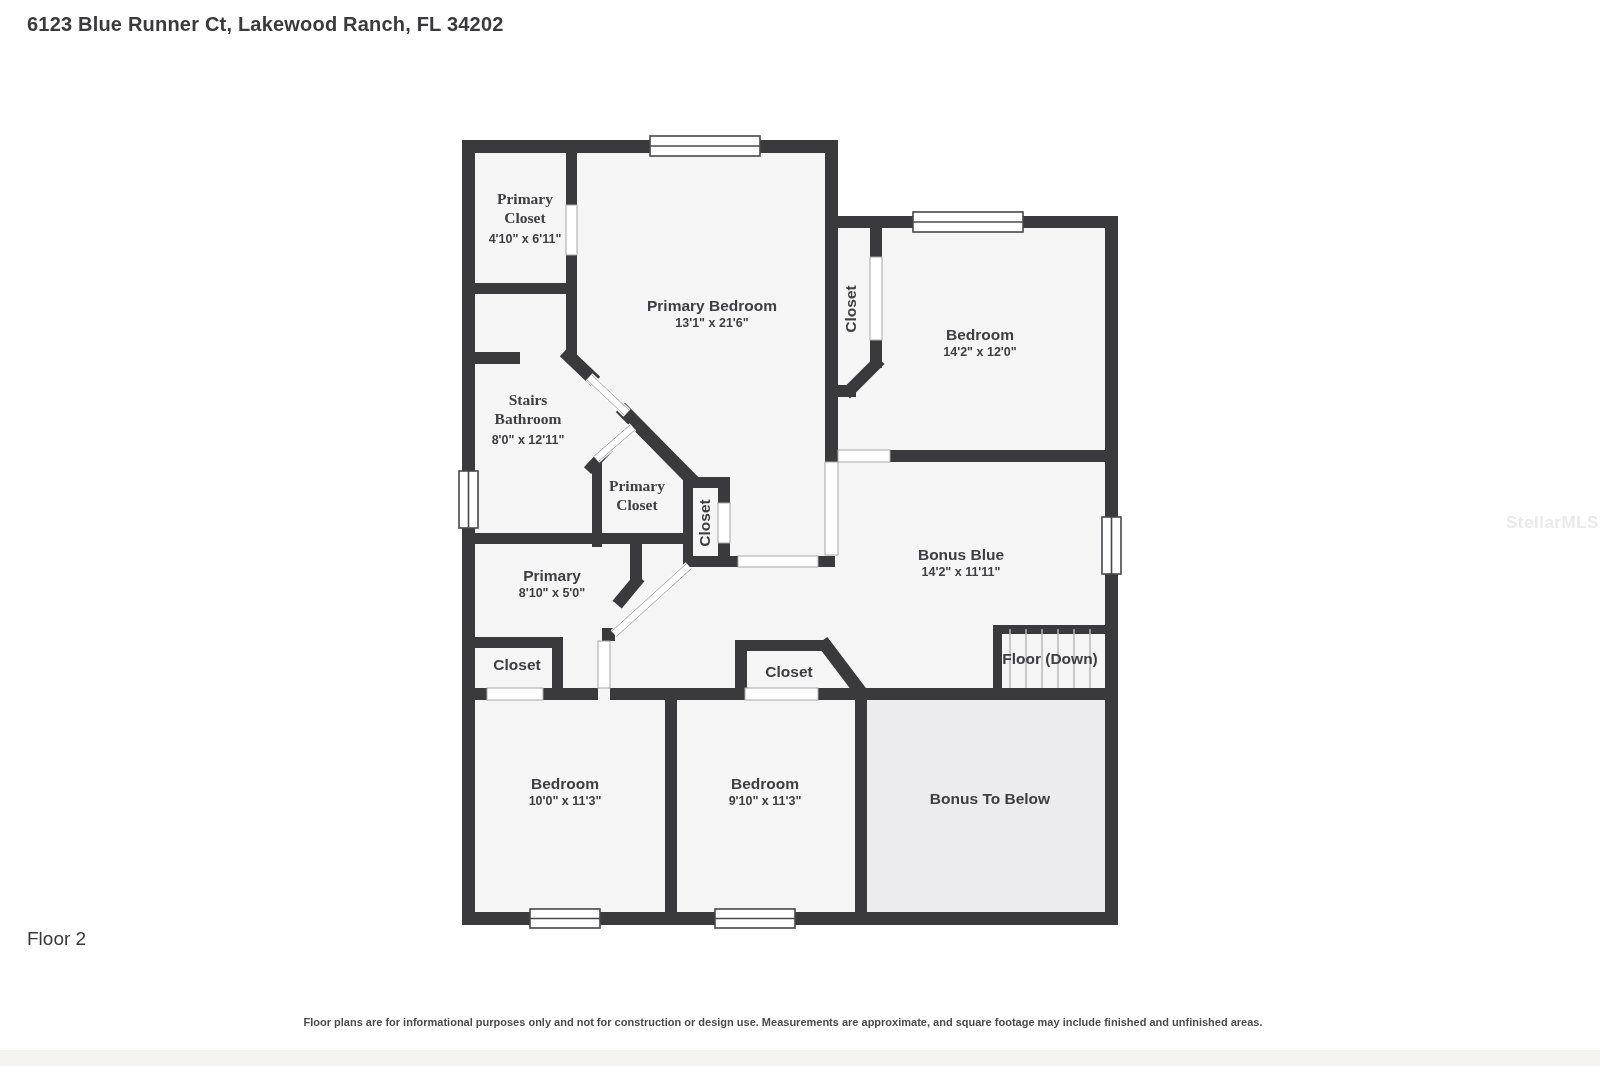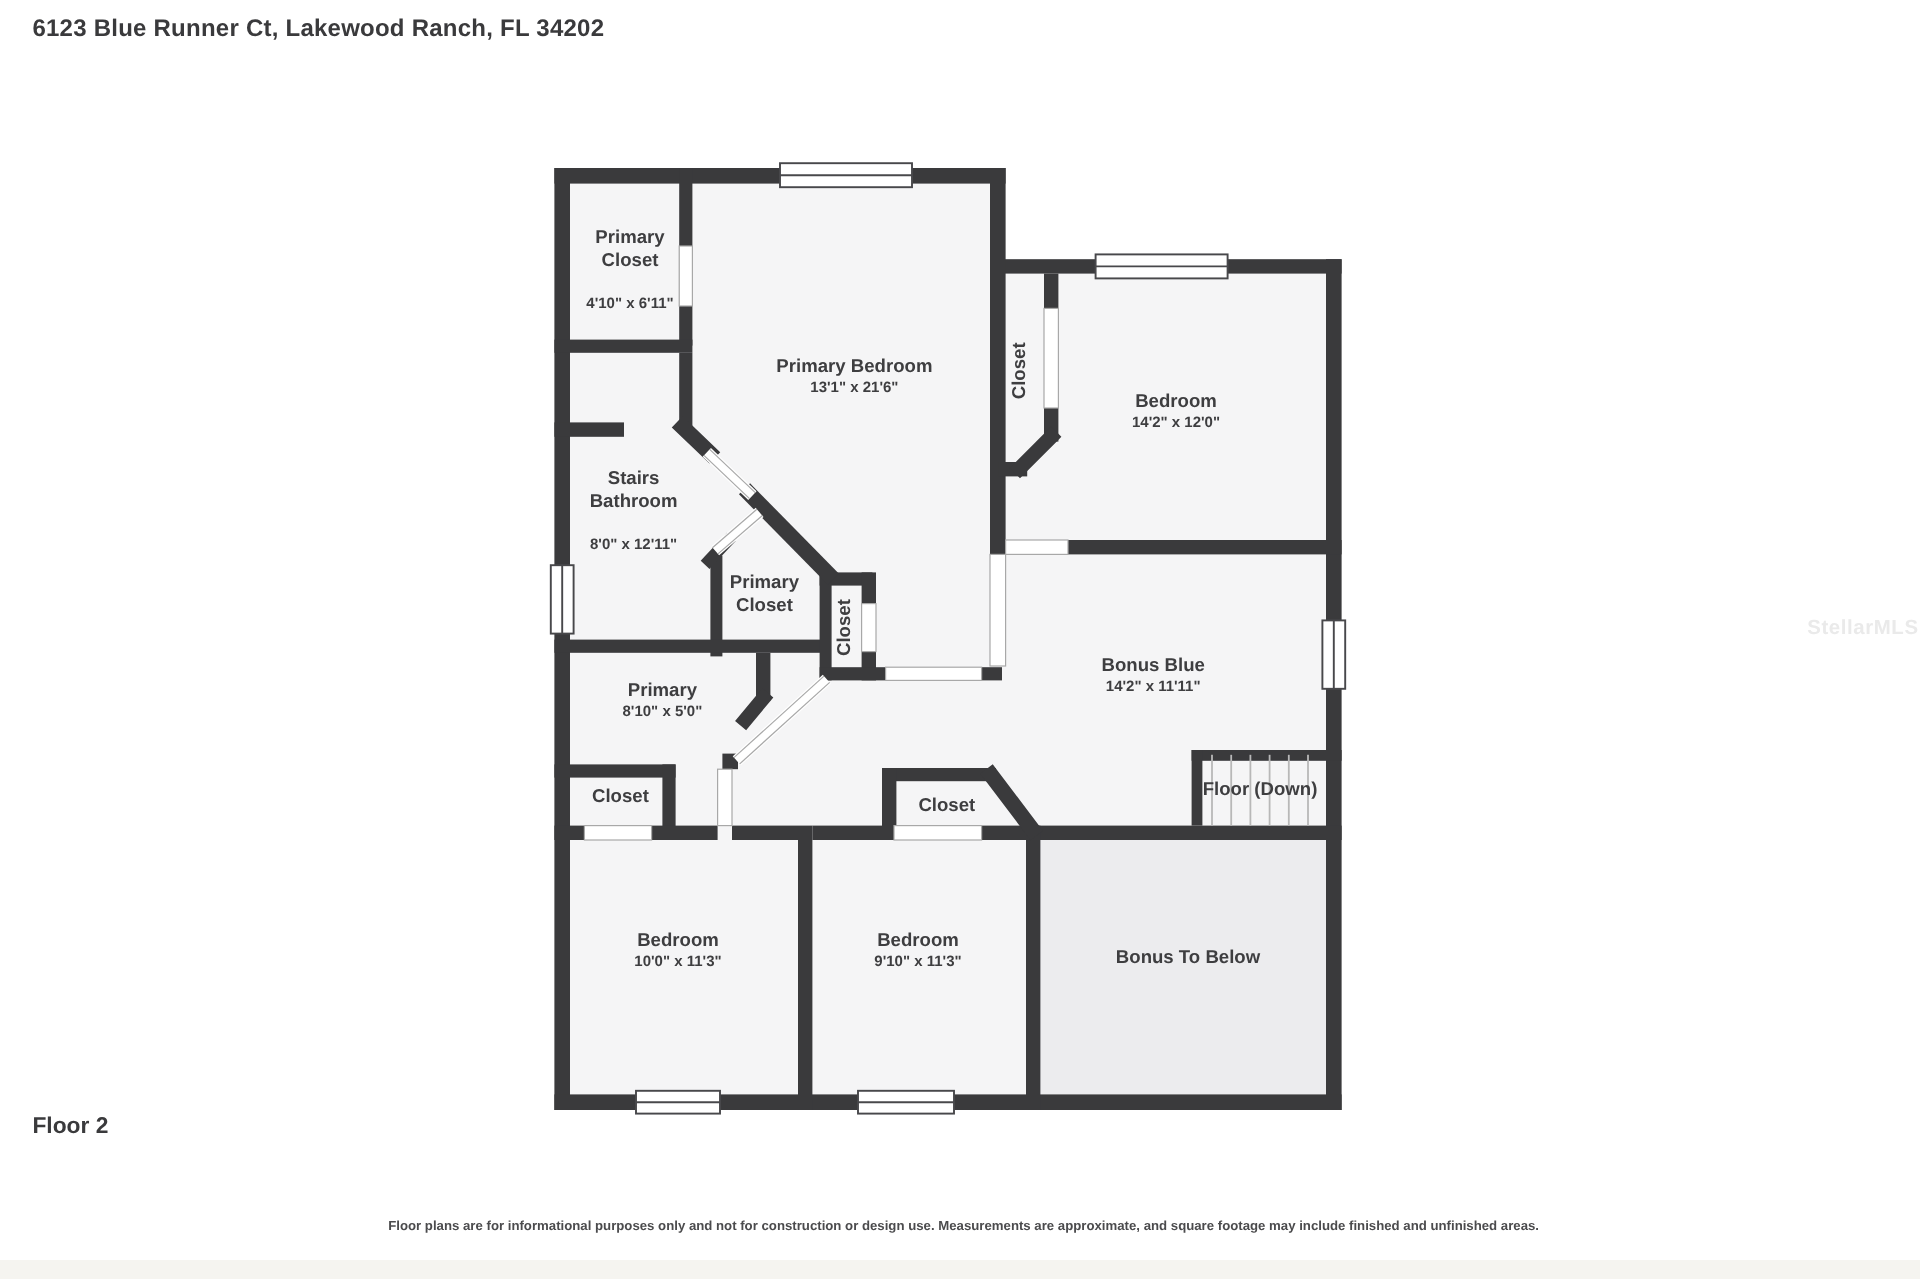--- a/index.html
+++ b/index.html
@@ -1,28 +1,28 @@
 <!DOCTYPE html>
 <html><head>
 <meta charset="utf-8">
 <style>
   html,body{margin:0;padding:0;background:#ffffff;}
   .canvas{position:relative;width:1600px;height:1066px;background:#ffffff;overflow:hidden;
           font-family:"Liberation Sans",sans-serif;}
   .page-title{position:absolute;left:27px;top:13px;font-size:20px;font-weight:bold;color:#3a3a3c;letter-spacing:.2px;}
-  .floor-label{position:absolute;left:27px;top:928px;font-size:19px;font-weight:bold;color:#3a3a3c;}
+  .floor-label{position:absolute;left:27px;top:928px;font-size:19px;font-weight:normal;color:#3a3a3c;}
   .watermark{position:absolute;left:1506px;top:513px;font-size:17px;font-weight:bold;color:#eaeaea;letter-spacing:.5px;}
   .disclaimer{position:absolute;left:783px;top:1016px;transform:translateX(-50%);white-space:nowrap;
-              font-size:11px;font-weight:bold;color:#4b4b4d;margin-left:20px;}
+              font-size:11px;font-weight:bold;color:#4b4b4d;}
   .bottom-strip{position:absolute;left:0;bottom:0;width:100%;height:16px;background:#f5f4f0;}
   .plan-svg{position:absolute;left:0;top:0;}
   .room-label{position:absolute;transform:translate(-50%,-50%);text-align:center;color:#3e3e40;white-space:nowrap;z-index:5;}
   .room-label .room-name{font-size:15.5px;font-weight:bold;line-height:19px;}
   .room-label .room-dims{font-size:12.5px;font-weight:bold;line-height:17px;}
-  .room-label.wrap .room-name{white-space:normal;width:92px;margin:18px auto;}
+  .room-label.wrap .room-name{white-space:normal;width:92px;margin:4px auto;font-family:Liberation Serif, serif;}
   .room-label.vertical{transform:translate(-50%,-50%) rotate(-90deg);}
 </style>
 </head>
 <body>
 
 <div class="canvas">
 
   <div class="page-title">6123 Blue Runner Ct, Lakewood Ranch, FL 34202</div>
 
   <svg class="plan-svg" width="1600" height="1066" viewBox="0 0 1600 1066">

